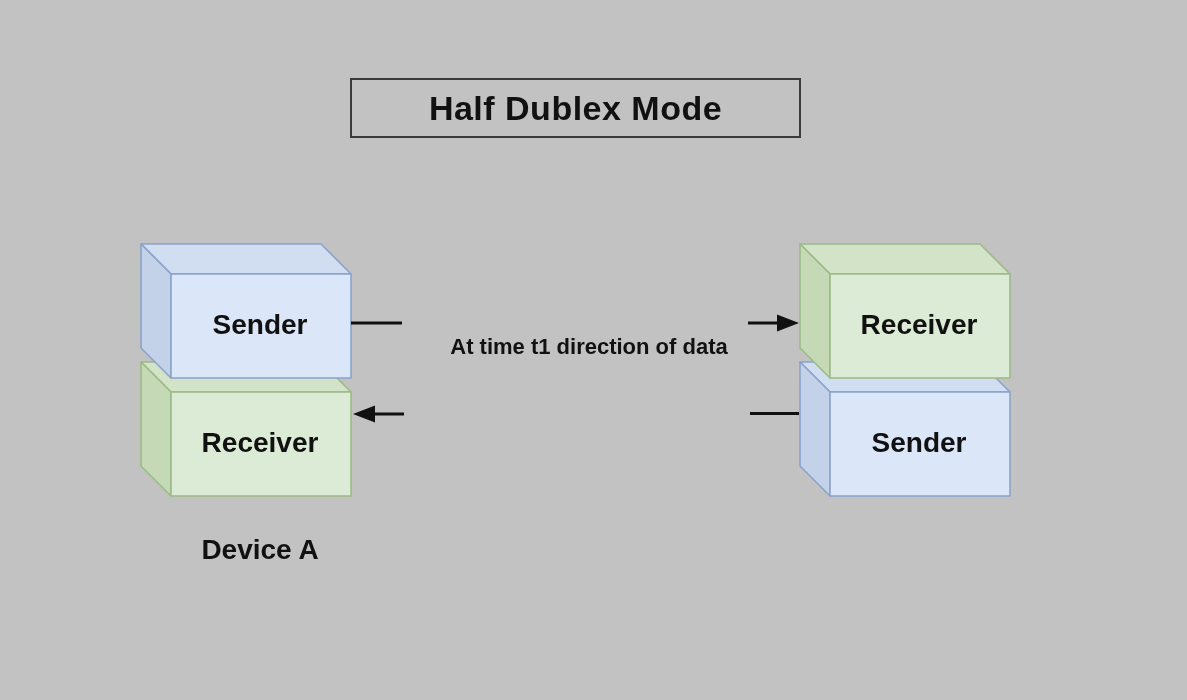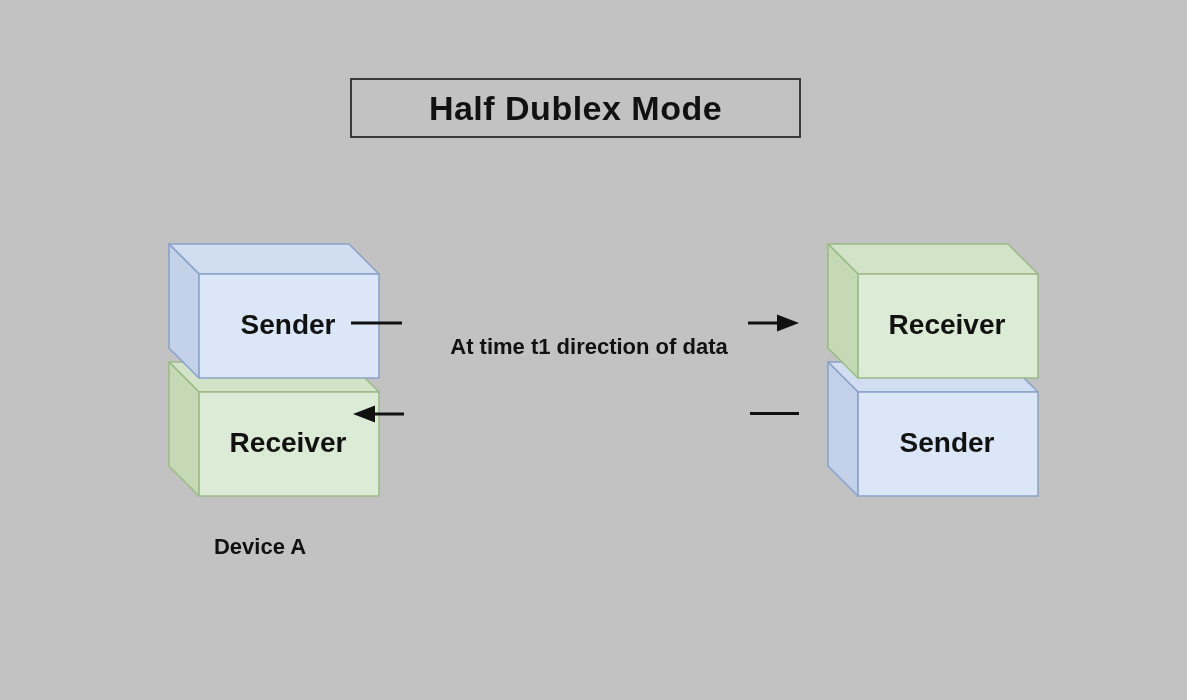--- a/index.html
+++ b/index.html
@@ -20,21 +20,21 @@
     position: absolute;
     left: 350px; top: 78px;
     width: 451px; height: 60px;
     border: 2px solid #3a3a3a;
     display: flex; align-items: center; justify-content: center;
     font-size: 34px; font-weight: bold;
     letter-spacing: 0.5px;
   }
 
   
-  .box3d { position: absolute; width: 212px; height: 105px; margin-left: 28px; }
+  .box3d { position: absolute; width: 212px; height: 105px; }
   .box3d svg { position: absolute; left: 0; top: 0; display: block; }
   .box3d .face { stroke-width: 1.6; stroke-linejoin: round; }
   .box3d.blue  .face { stroke: #8ba3c9; }
   .box3d.blue  .front { fill: #dbe7f8; }
   .box3d.blue  .top   { fill: #d1ddf0; }
   .box3d.blue  .side  { fill: #c4d2e9; }
   .box3d.green .face { stroke: #9cbb87; }
   .box3d.green .front { fill: #dcebd5; }
   .box3d.green .top   { fill: #d2e3c7; }
   .box3d.green .side  { fill: #c5d9b7; }
@@ -62,21 +62,21 @@
     white-space: nowrap;
   }
   .arrow-label-t1 { left: 414px; top: 310px; margin-top: 24px; }
   .arrow-label-t2 { left: 402px; top: 400px; }
 
   
   .device-label {
     position: absolute; z-index: 4;
     width: 220px;
     text-align: center;
-    font-size: 22px; font-weight: bold;
+    font-size: 28px; font-weight: bold;
   }
   .device-label-a { left: 150px; top: 534px; }
   .device-label-b { left: 795px; top: 534px; }
 </style>
 </head>
 <body>
 
 <div class="canvas">
 
   <div class="title-box">

